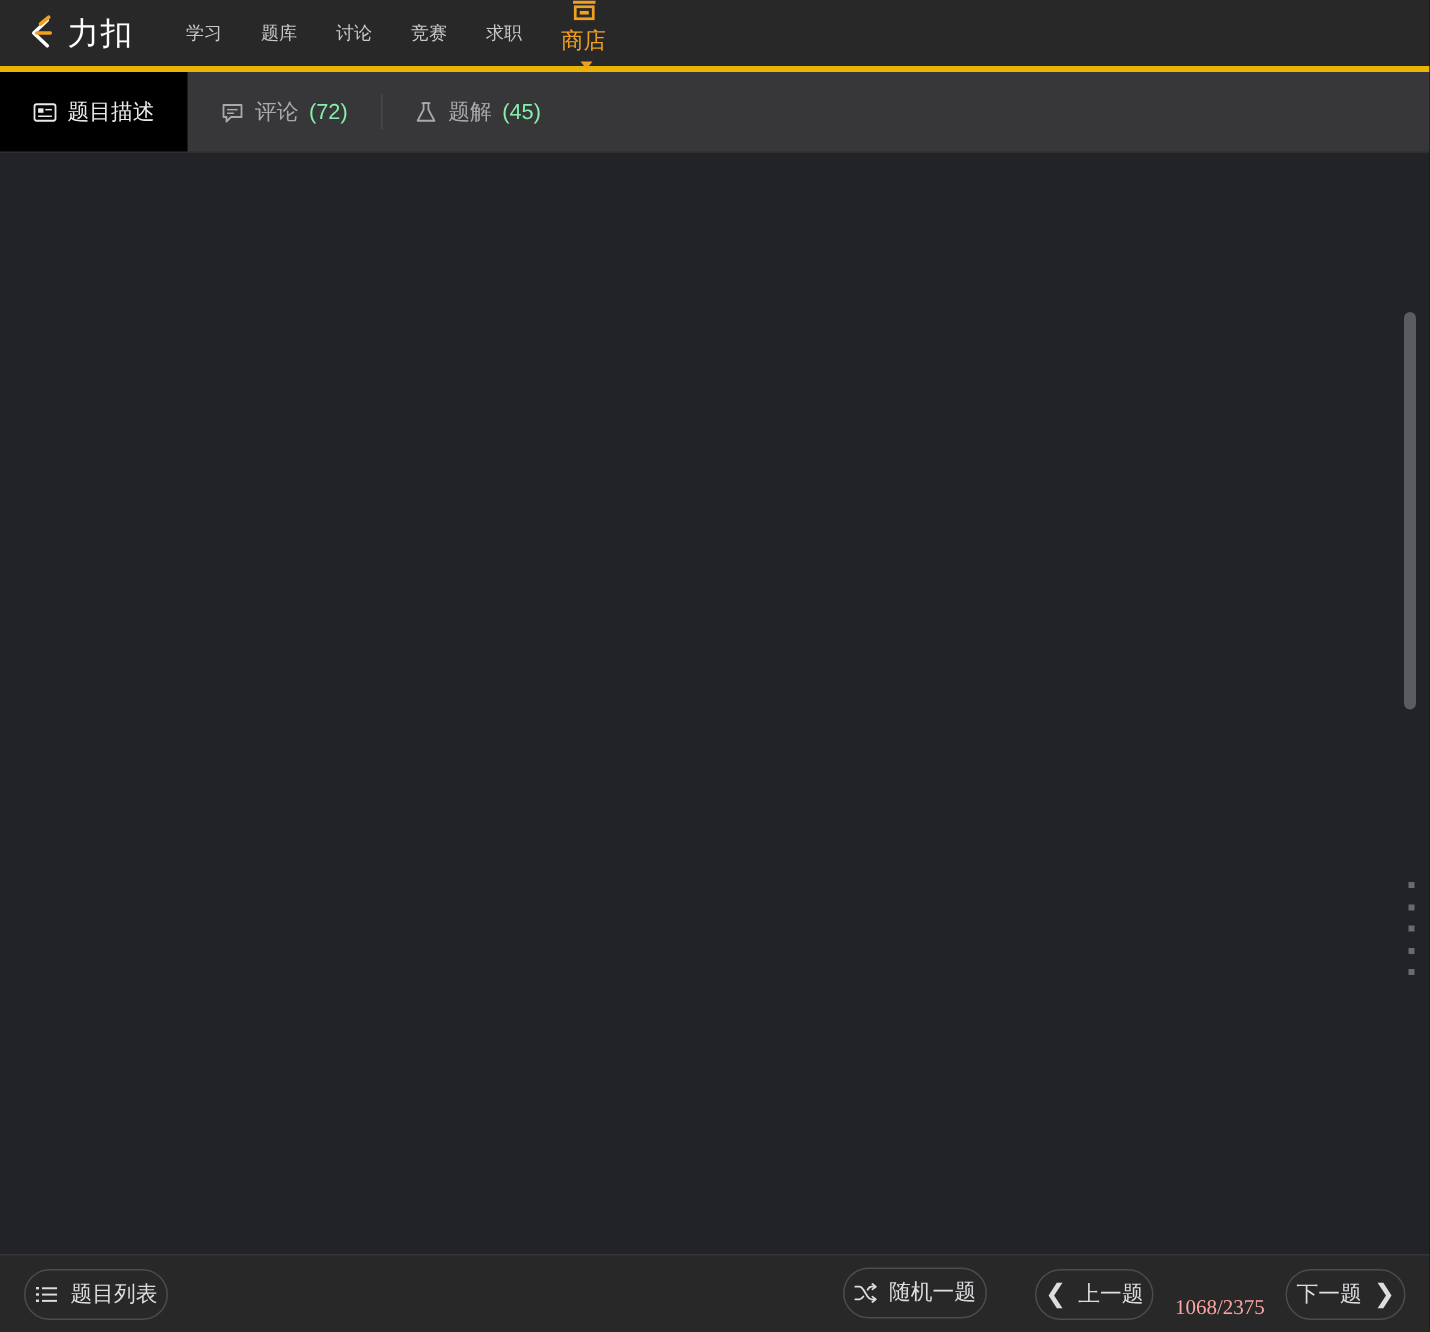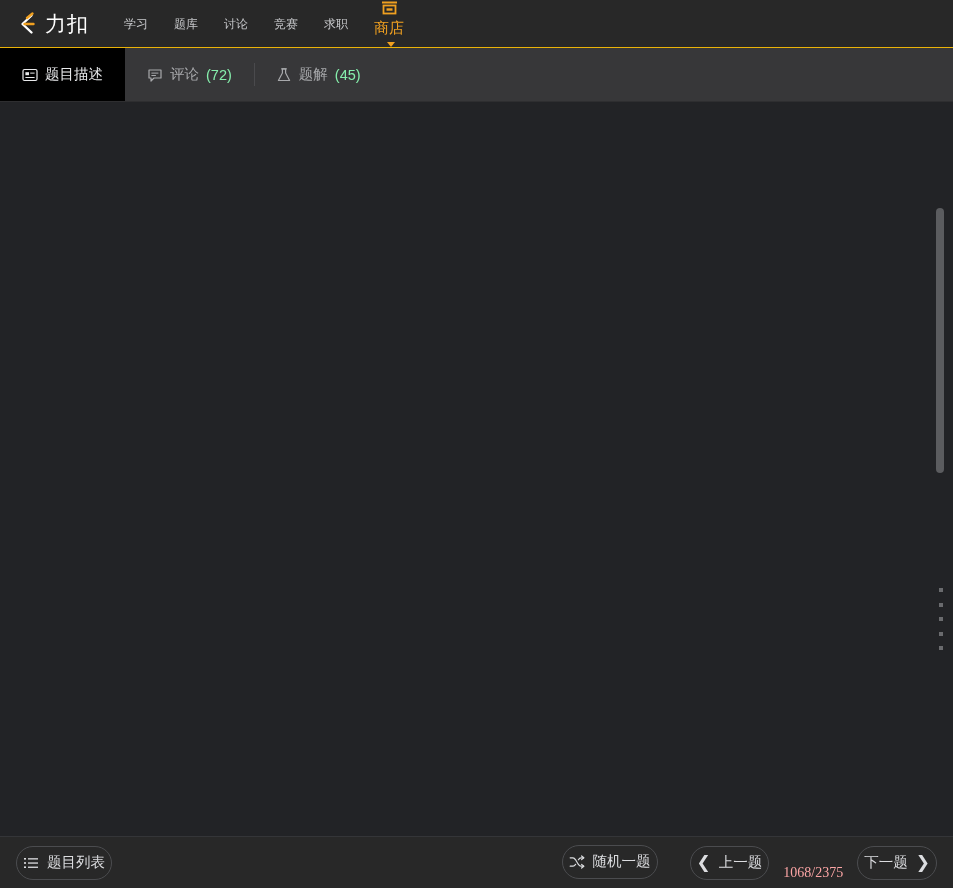--- a/index.html
+++ b/index.html
@@ -9,21 +9,21 @@
     font-family: "Liberation Sans", "DejaVu Sans", sans-serif;
     overflow: hidden;
   }
   .app { position: relative; width: 953px; height: 888px; background: #222326; }
 
   
   .navbar {
     height: 48px; background: #282828;
     display: flex; align-items: center;
     padding-left: 14px; gap: 0;
-    border-bottom: 1px solid #eab308;
+    border-bottom: 4px solid #eab308;
   }
   .logo { display: flex; align-items: center; gap: 5px; margin-right: 22px; }
   .logo-mark { width: 26px; height: 26px; position: relative; }
   .logo-text { color: #ffffff; font-size: 21px; letter-spacing: 1px; }
   .nav-item {
     color: #c8c9cc; font-size: 12px; padding: 0 13px;
     line-height: 48px; cursor: pointer; white-space: nowrap;
   }
   .nav-shop { display: flex; align-items: center; gap: 4px; color: #f0a020; padding: 0 13px; cursor: pointer; flex-direction: column; }
   .shop-icon { width: 17px; height: 15px; position: relative; }

